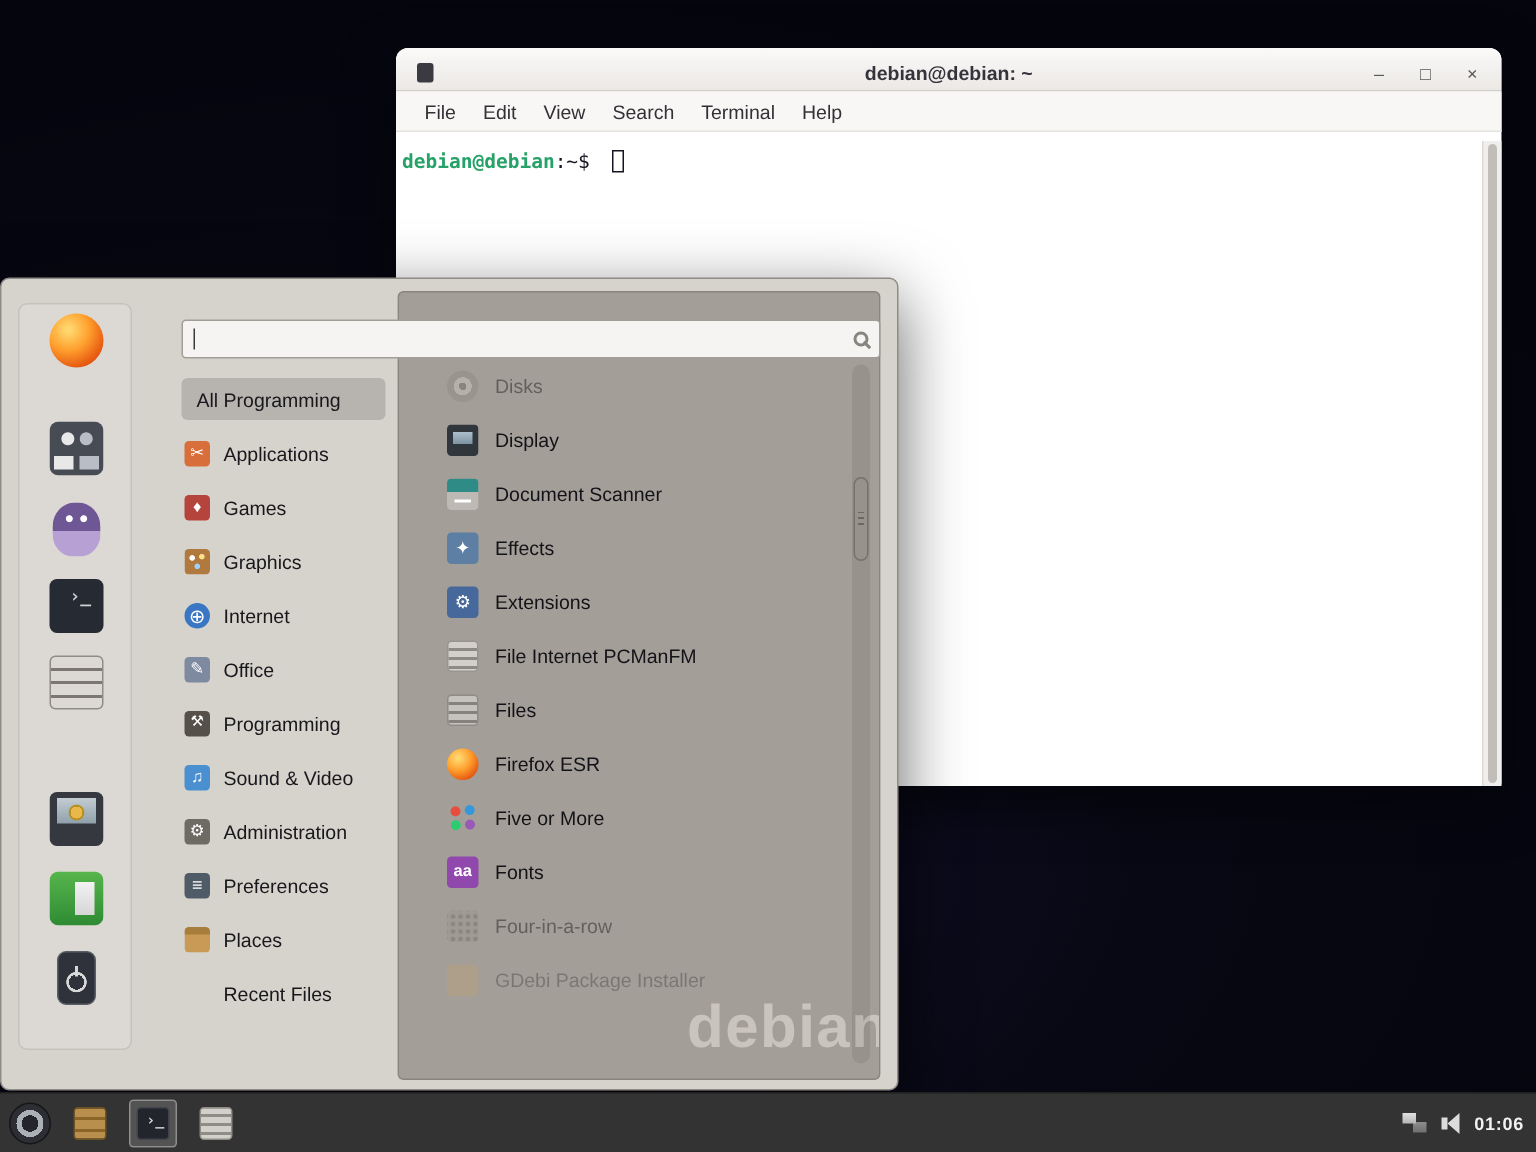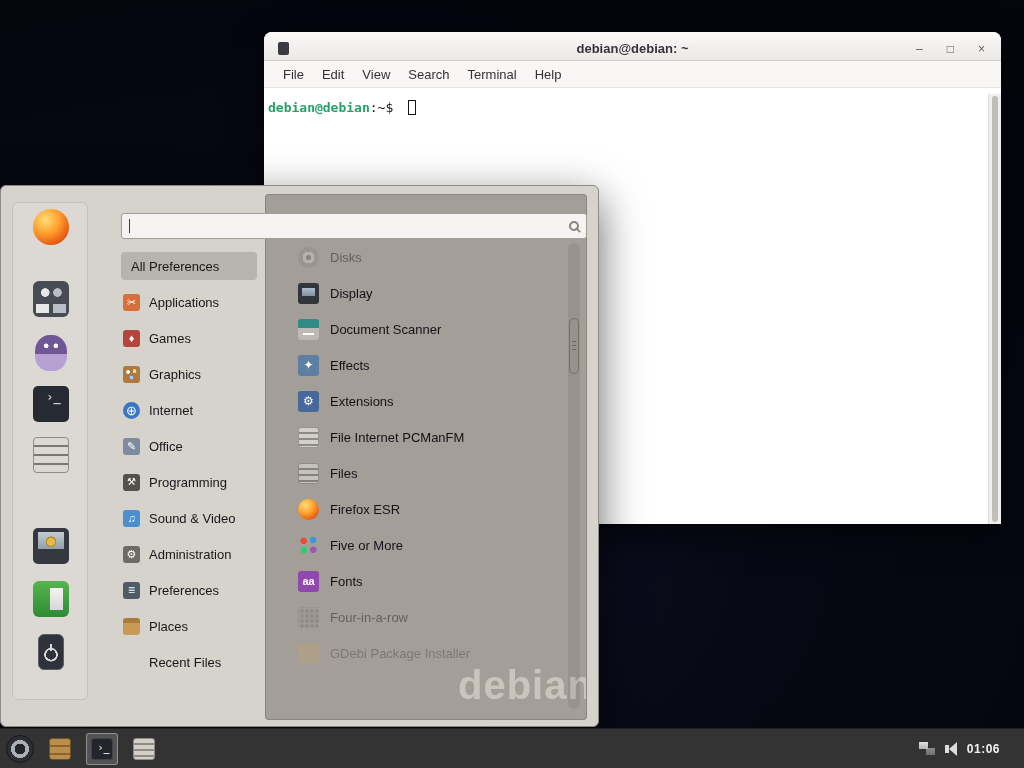--- a/index.html
+++ b/index.html
@@ -144,21 +144,21 @@
   .task-btn{width:32px;height:32px;margin-left:10px;background:none;border:1px solid transparent;border-radius:3px;
     display:flex;align-items:center;justify-content:center;padding:0;cursor:default;}
   .task-btn.active{background:rgba(255,255,255,.16);border-color:rgba(255,255,255,.35);}
   .ti{width:22px;height:22px;border-radius:3px;flex:none;}
   .ti-folder{background:repeating-linear-gradient(180deg,#b98f4e 0 6px,#8a6527 6px 8px);border:1px solid #6e5120;}
   .ti-term{background:#23252d;border:1px solid #41434d;}
   .ti-term::before{content:"›_";display:block;margin:3px 0 0 3px;color:#d7dadf;
     font:bold 10px "DejaVu Sans Mono",monospace;}
   .ti-files{background:#d3d0cb;border:1px solid #8f8c86;
     background-image:repeating-linear-gradient(180deg,transparent 0 4px,#8f8c86 4px 6px);}
-  .tray{margin-left:auto;display:flex;align-items:center;gap:10px;padding-right:24px;text-align:center;}
+  .tray{margin-left:auto;display:flex;align-items:center;gap:10px;padding-right:8px;text-align:center;}
   .net-ic{width:16px;height:13px;display:inline-block;background-image:
     linear-gradient(#e0e0e0,#b5b5b5),linear-gradient(#8d8d8d,#6f6f6f);
     background-size:9px 7px,9px 7px;background-position:0 0,7px 6px;background-repeat:no-repeat;}
   .vol-wrap{display:flex;align-items:center;}
   .vol-box{width:4px;height:8px;background:#dcdcdc;display:inline-block;}
   .vol-cone{width:0;height:0;border:7px solid transparent;border-right:8px solid #dcdcdc;
     border-left-width:0;display:inline-block;}
   .clock{font-size:12px;font-weight:bold;color:#f2f2f2;letter-spacing:.5px;}
 </style>
 </head>
@@ -219,21 +219,21 @@
     </button>
 
     <div class="search-box">
       <span class="search-caret"></span>
       <input class="search-input" type="text" placeholder="" style="">
       <span class="magnifier"></span>
     </div>
 
     <div class="categories">
       <div class="cat-row selected">
-        <span class="cat-label">All Preferences</span>
+        <span class="cat-label">All Programming</span>
       </div>
       <div class="cat-row">
         <span class="ci ci-acc"></span>
         <span class="cat-label">Applications</span>
       </div>
       <div class="cat-row">
         <span class="ci ci-games"></span>
         <span class="cat-label">Games</span>
       </div>
       <div class="cat-row">

